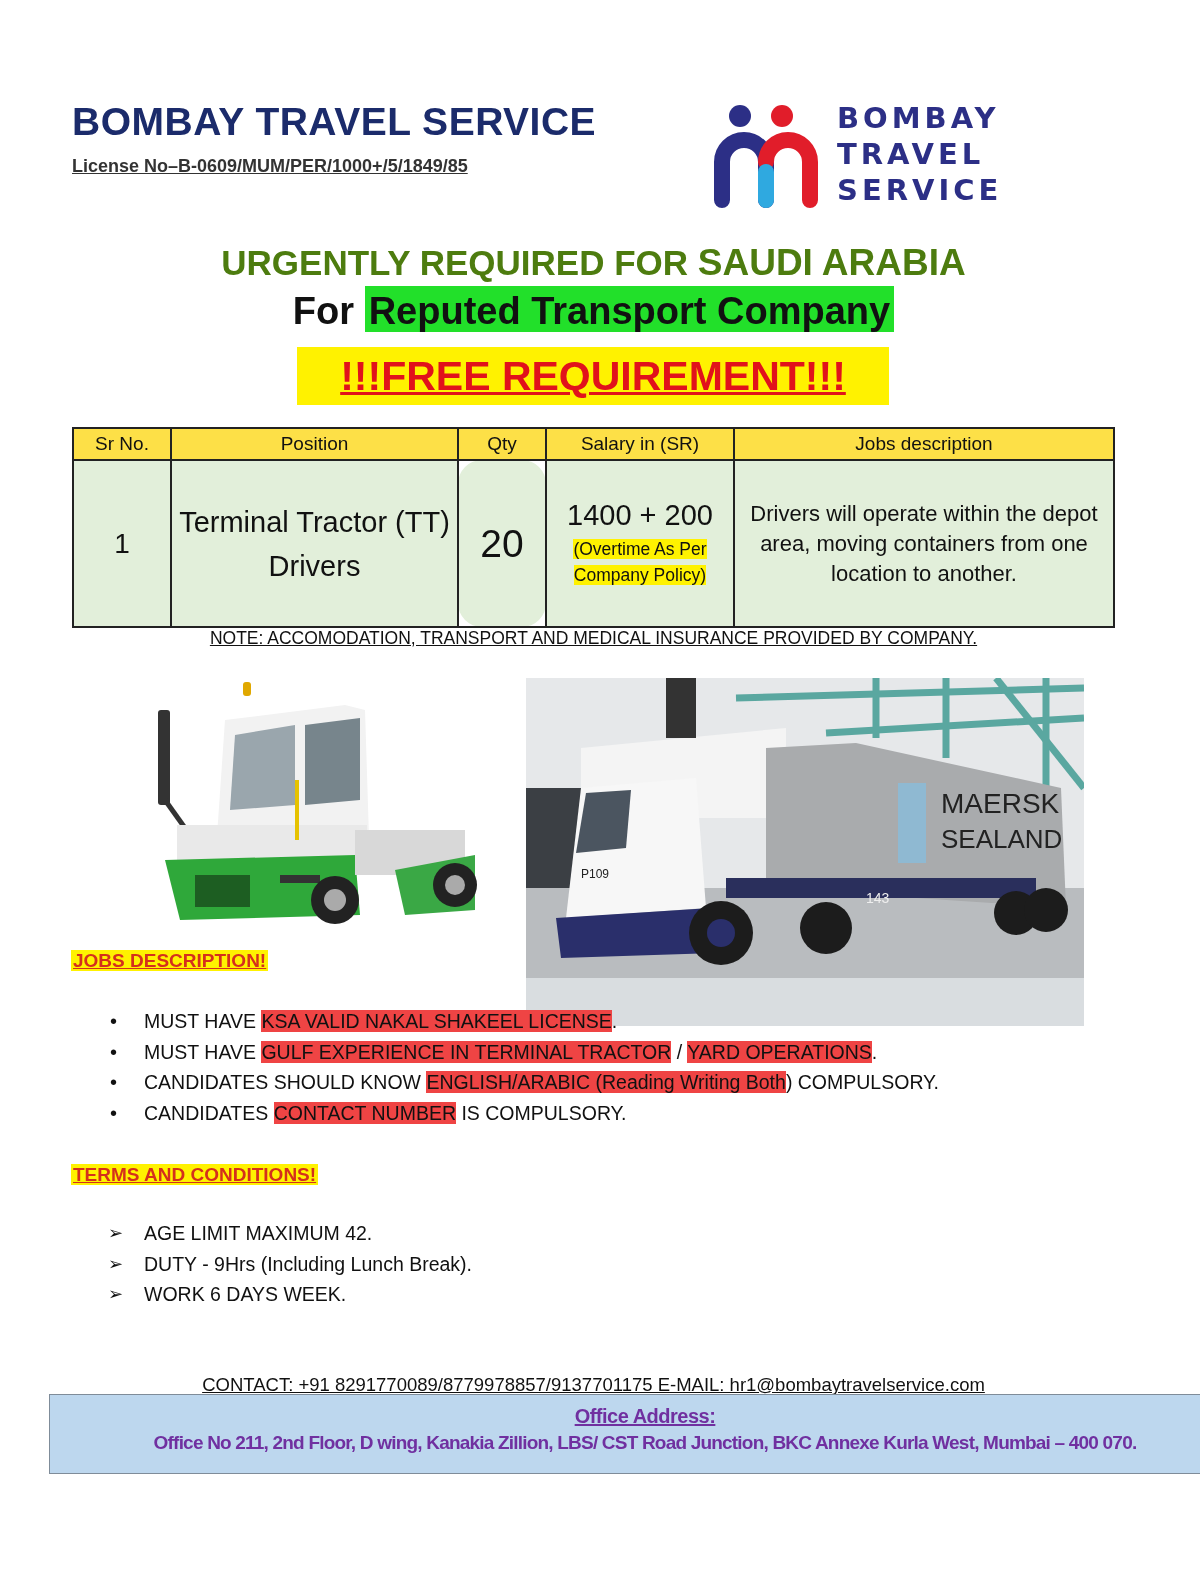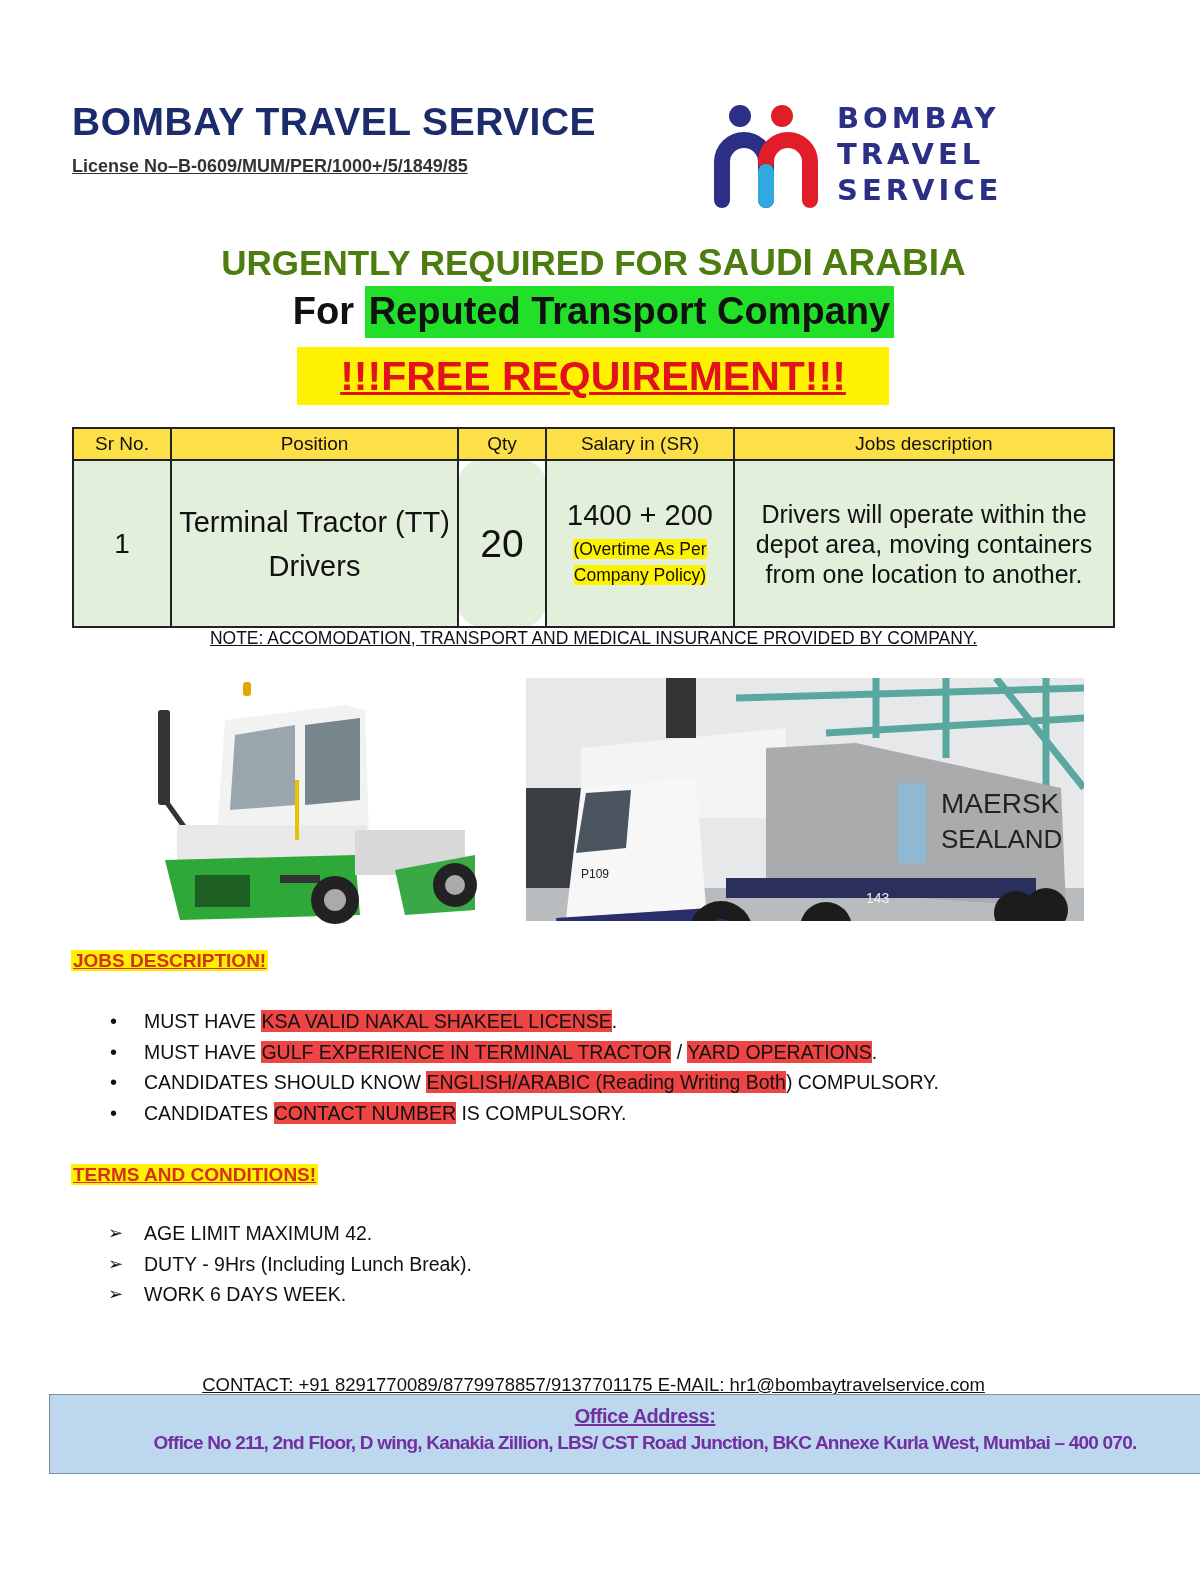--- a/index.html
+++ b/index.html
@@ -29,21 +29,21 @@
     .headline1 {
       left: 0; width: 1187px; top: 242px; text-align: center;
       font-size: 35px; font-weight: bold; color: #4d7c0f; white-space: nowrap;
       font-family: "Liberation Sans", sans-serif;
     }
     .headline1 .big { font-size: 37px; }
     .headline2 {
       left: 0; width: 1187px; top: 290px; text-align: center;
       font-size: 38px; font-weight: bold; color: #111; white-space: nowrap;
     }
-    .headline2 .hl-green { background: #22e02a; padding: 4px 4px 6px 4px; }
+    .headline2 .hl-green { background: #22e02a; padding: 4px 4px 0 4px; }
     .headline3 {
       left: 297px; top: 347px; width: 592px; height: 58px;
       background: #fff200; text-align: center;
       font-size: 41px; font-weight: bold; color: #e1121b; line-height: 58px;
       text-decoration: underline; text-decoration-thickness: 3px; white-space: nowrap;
     }
 
     
     .job-table {
       left: 72px; top: 427px; width: 1043px; border-collapse: collapse;
@@ -51,32 +51,32 @@
     }
     .job-table th, .job-table td { border: 2px solid #222; text-align: center; }
     .job-table th {
       background: #fde047; height: 32px; font-size: 19px; font-weight: normal; color: #111;
     }
     .job-table td { background: #e2efda; height: 167px; vertical-align: middle; }
     .c-sr { width: 98px; font-size: 28px; }
     .c-pos { width: 287px; font-size: 29px; line-height: 44px; }
     .c-qty { width: 88px; font-size: 39px; border-radius: 24px; }
     .c-sal { width: 188px; }
-    .c-desc { font-size: 25px; line-height: 30px; padding: 0 10px; }
+    .c-desc { font-size: 22px; line-height: 30px; padding: 0 10px; }
     .sal-main { font-size: 29px; display: block; margin-bottom: 4px; }
     .sal-note { font-size: 17.5px; background: #fff200; line-height: 26px; display: inline; }
 
     .note {
       left: 0; width: 1187px; top: 628px; text-align: center;
       font-size: 17.5px; color: #111; text-decoration: underline; white-space: nowrap;
     }
 
     
     .img1 { left: 155px; top: 680px; width: 330px; height: 250px; }
-    .img2 { left: 526px; top: 678px; width: 558px; height: 243px; background: #d9dde0; overflow: hidden; }
+    .img2 { left: 526px; top: 678px; width: 558px; height: 348px; background: #d9dde0; overflow: hidden; }
 
     
     .section-title {
       font-size: 19px; font-weight: bold; color: #d4301c; background: #fff200;
       text-decoration: underline; padding: 0 2px; white-space: nowrap;
     }
     .bullets { left: 106px; list-style: none; }
     .bullets li {
       position: relative; font-size: 19.5px; line-height: 30.5px; padding-left: 38px; white-space: nowrap; color: #111;
     }

